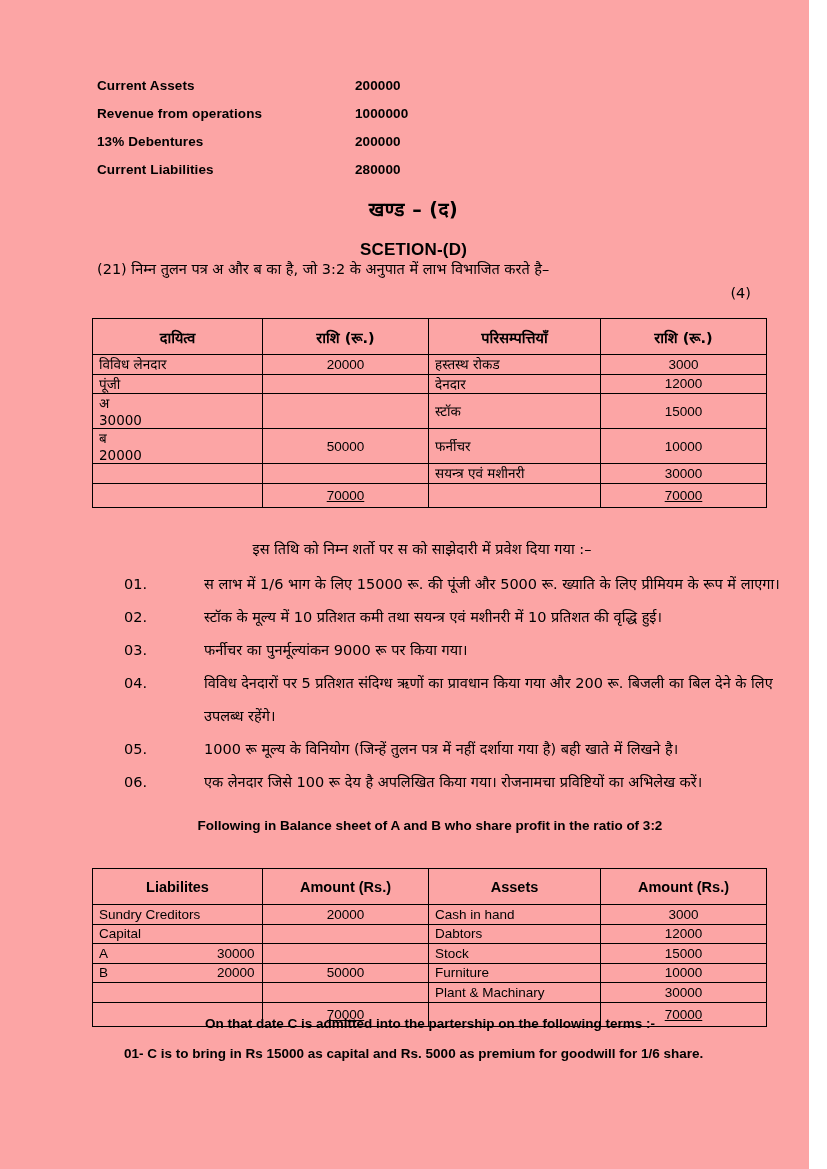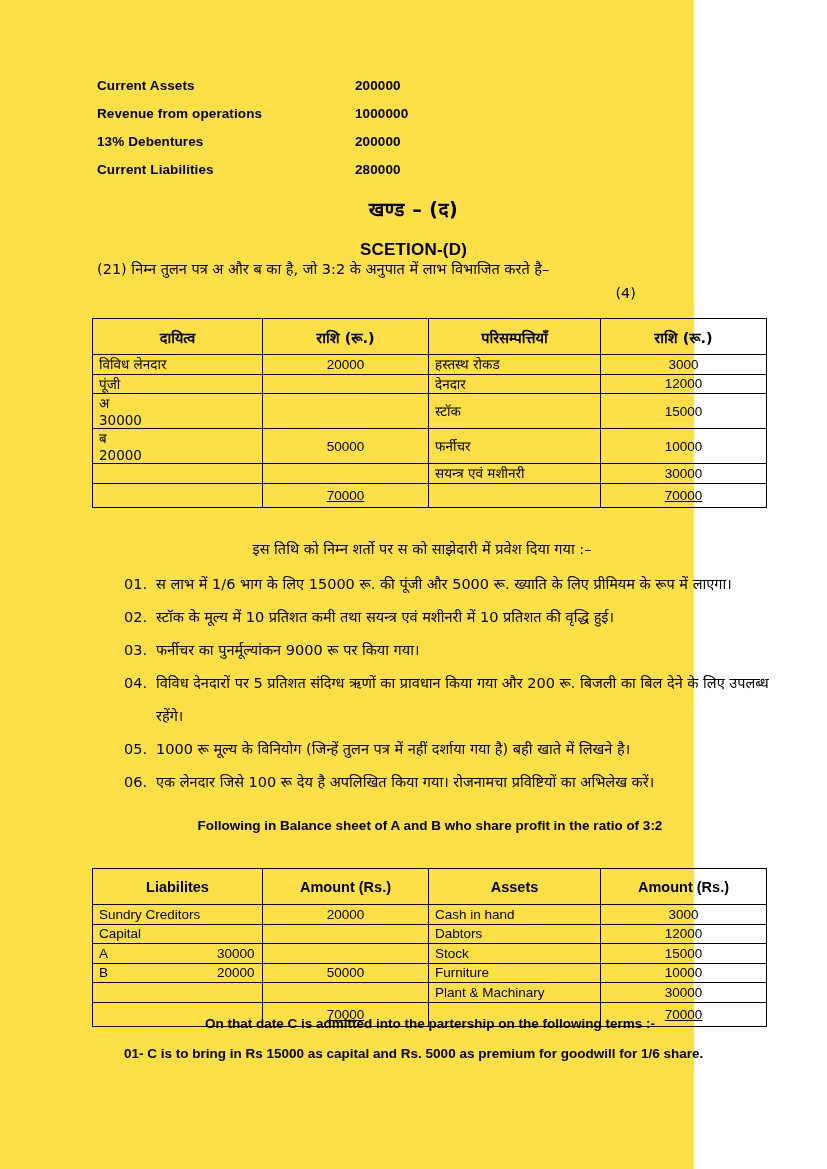--- a/index.html
+++ b/index.html
@@ -14,23 +14,23 @@
     height: 1169px;
     position: relative;
     font-family: "Liberation Sans", "DejaVu Sans", sans-serif;
     color: #000000;
     overflow: hidden;
   }
 
   .page {
     position: absolute;
     left: 0; top: 0;
-    width: 694px;
+    width: 809px;
     height: 1169px;
-    background: #fde047;
+    background: #fca5a5;
   }
 
   
   .figures {
     position: absolute;
     left: 97px;
     top: 78px;
     width: 560px;
   }
   .fig-row {
@@ -148,20 +148,21 @@
     top: 568px;
     width: 660px;
     font-size: 14.5px;
     font-family: "DejaVu Sans", "Liberation Sans", sans-serif;
     line-height: 33px;
   }
   .cond-item {
     display: flex;
     align-items: flex-start;
     margin-bottom: 0px;
+    gap: 48px;
   }
   .cond-num {
     width: 32px;
     flex: 0 0 32px;
   }
   .cond-text {
     flex: 1 1 auto;
     padding-right: 4px;
   }
 

